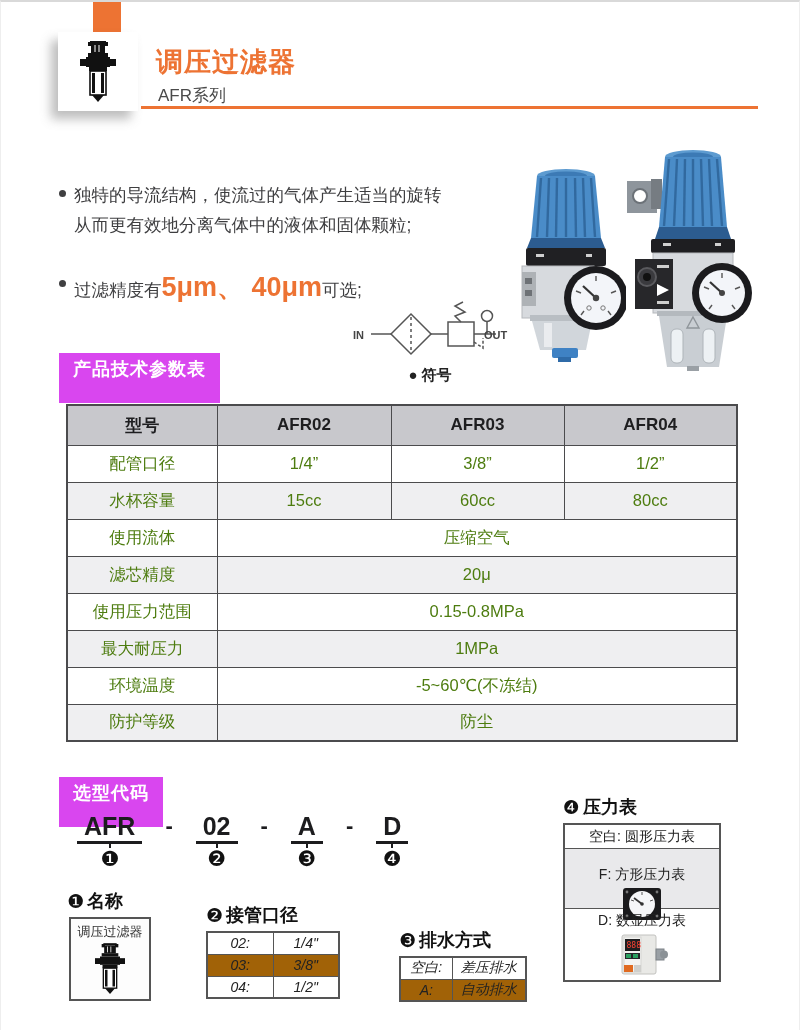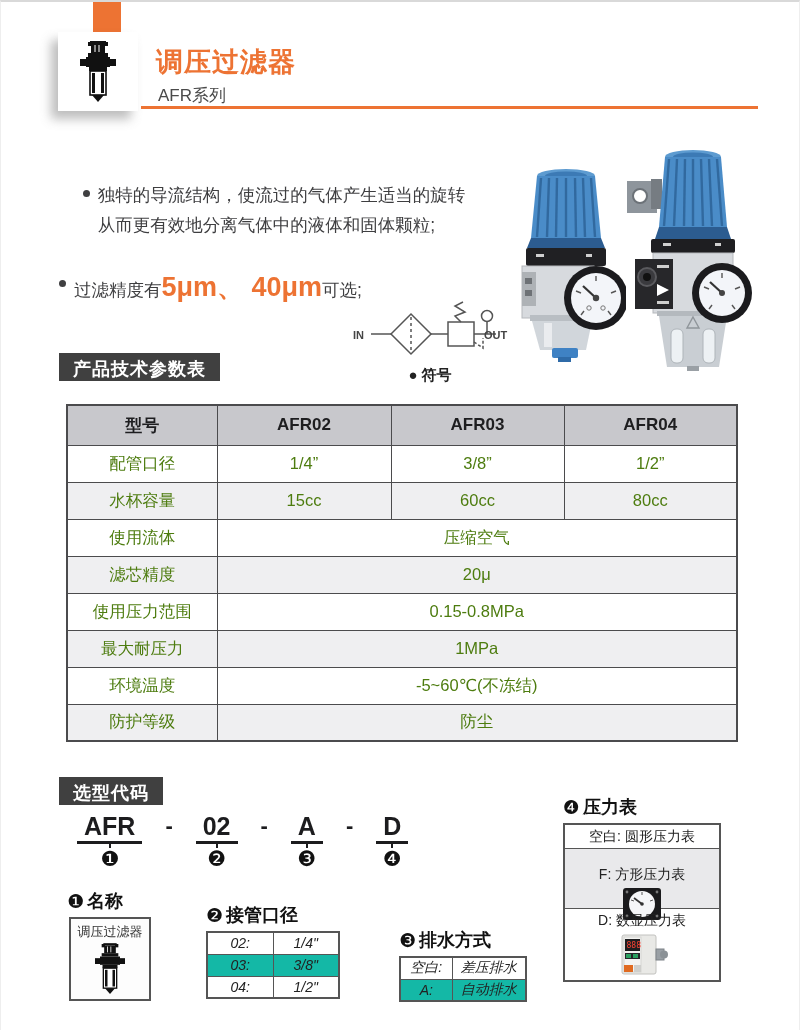--- a/index.html
+++ b/index.html
@@ -22,36 +22,36 @@
     left:57px; top:30px; width:80px; height:79px; background:#ffffff;
     box-shadow:-7px 8px 10px rgba(110,110,110,.45);
     display:flex; align-items:center; justify-content:center;
   }
   #page-title { left:155px; top:42px; font-size:27px; font-weight:bold; color:#ED7333; letter-spacing:1px; }
   #series-label { left:157px; top:82px; font-size:17px; color:#4a4a4a; }
   #header-line { left:140px; top:104px; width:617px; height:3px; background:#ED7333; }
 
   
   .feature { display:flex; }
-  #feature1 { left:58px; top:178px; width:430px;justify-content:center; }
+  #feature1 { left:58px; top:178px; width:430px; }
   #feature2 { left:58px; top:268px; width:470px; }
   .dot { width:7px; height:7px; border-radius:50%; background:#3f3f41; margin:10px 8px 0 0; flex:0 0 auto; }
   .f-lines { font-size:17.5px; line-height:30px; color:#3e3e40; }
   #feature2 .f-wrap { font-size:17.5px; color:#3e3e40; line-height:34px; }
   .f-big { font-size:27px; font-weight:bold; color:#ED7333; }
 
   
   #schematic { left:350px; top:296px; }
   #schematic-caption { left:350px; top:364px; width:158px; text-align:center;
     font-size:15px; font-weight:bold; color:#222; }
 
   
   .badge {
-    background:#404040; color:#ffffff; font-size:18px; font-weight:bold;
-    padding:4px 14px 0 14px; display:inline-block; letter-spacing:1px;
+    background:#d946ef; color:#ffffff; font-size:18px; font-weight:bold;
+    padding:4px 14px 22px 14px; display:inline-block; letter-spacing:1px;
   }
   #badge-params { left:58px; top:351px; }
   #badge-select { left:58px; top:775px; }
 
   
   #spec-table {
     left:65px; top:402px; width:670px;
     border-collapse:collapse; table-layout:fixed;
     border:2px solid #4b4b4d; text-align:center;
   }
@@ -75,21 +75,21 @@
   .blk-title { font-size:18px; font-weight:bold; color:#111; }
 
   #name-block { left:66px; top:887px; }
   #name-box { margin-top:4px; margin-left:2px; width:82px; height:84px;
     border:2px solid #555; background:#fdfdfd; text-align:center; }
   #name-value { font-size:13px; color:#333; padding-top:4px; letter-spacing:0; }
 
   .mini-table { border-collapse:collapse; table-layout:fixed; border:2px solid #555;
     text-align:center; margin-top:4px;font-style:italic; }
   .mini-table td { border:1px solid #555; height:22px; font-size:14px; color:#222; background:#fff; }
-  .mini-table tr.alt td { background:#14b8a6; }
+  .mini-table tr.alt td { background:#a16207; }
 
   #port-block { left:205px; top:901px; }
   #port-table { width:132px; }
   #drain-block { left:398px; top:926px; }
   #drain-table { width:126px; }
 
   #gauge-block { left:562px; top:793px; }
   #gauge-box { margin-top:4px; width:158px; border:2px solid #555; background:#fff; }
   .g-opt { border-bottom:1px solid #555; font-size:14px; color:#222; text-align:center; }
   .g-opt:last-child { border-bottom:none; }

